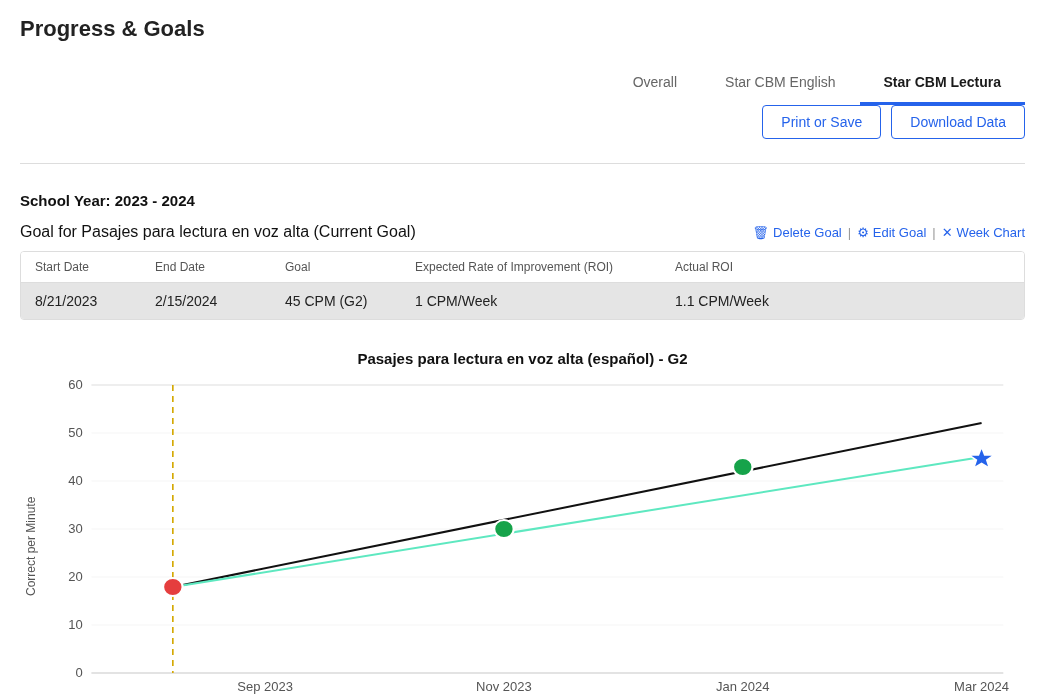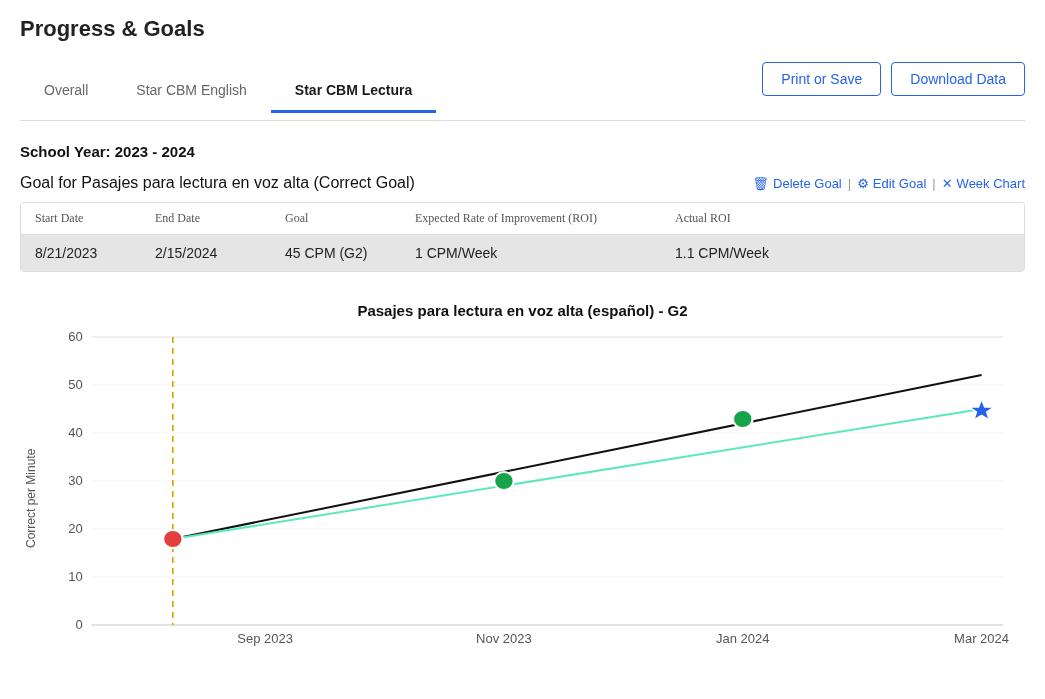--- a/index.html
+++ b/index.html
@@ -13,23 +13,24 @@
       padding: 16px 20px;
     }
     .page-title {
       font-size: 22px;
       font-weight: 600;
       color: #222;
       margin-bottom: 20px;
     }
     .tabs-and-actions {
       display: flex;
-      align-items: center;
+      align-items: flex-end;
       border-bottom: 1px solid #ddd;
-      margin-bottom: 22px;
+      margin-bottom: 28px;
+      flex-direction: column;
     }
     .tabs {
       display: flex;
       flex: 1;
       gap: 0;
     }
     .tab {
       padding: 12px 24px;
       cursor: pointer;
       color: #666;
@@ -101,21 +102,20 @@
     .goal-table-header {
       display: grid;
       grid-template-columns: 120px 130px 130px 260px 200px;
       padding: 8px 14px;
       border-bottom: 1px solid #ddd;
       background: #fff;
     }
     .goal-table-header span {
       font-size: 12px;
       color: #555;
-      font-family: Liberation Serif, serif;
     }
     .goal-table-row {
       display: grid;
       grid-template-columns: 120px 130px 130px 260px 200px;
       padding: 10px 14px;
       background: #e5e5e5;
     }
     .goal-table-row span {
       font-size: 14px;
       color: #222;
@@ -167,21 +167,21 @@
   </div>
   <div class="actions">
     <button class="btn">Print or Save</button>
     <button class="btn">Download Data</button>
   </div>
 </div>
 
 <div class="school-year">School Year: 2023 - 2024</div>
 
 <div class="goal-header">
-  <div class="goal-title">Goal for Pasajes para lectura en voz alta (Correct Goal)</div>
+  <div class="goal-title">Goal for Pasajes para lectura en voz alta (Current Goal)</div>
   <div class="goal-actions">
     <a>
       <span>🗑</span>
       <span>Delete Goal</span>
     </a>
     <span class="sep">|</span>
     <a>
       <span>⚙</span>
       <span>Edit Goal</span>
     </a>

